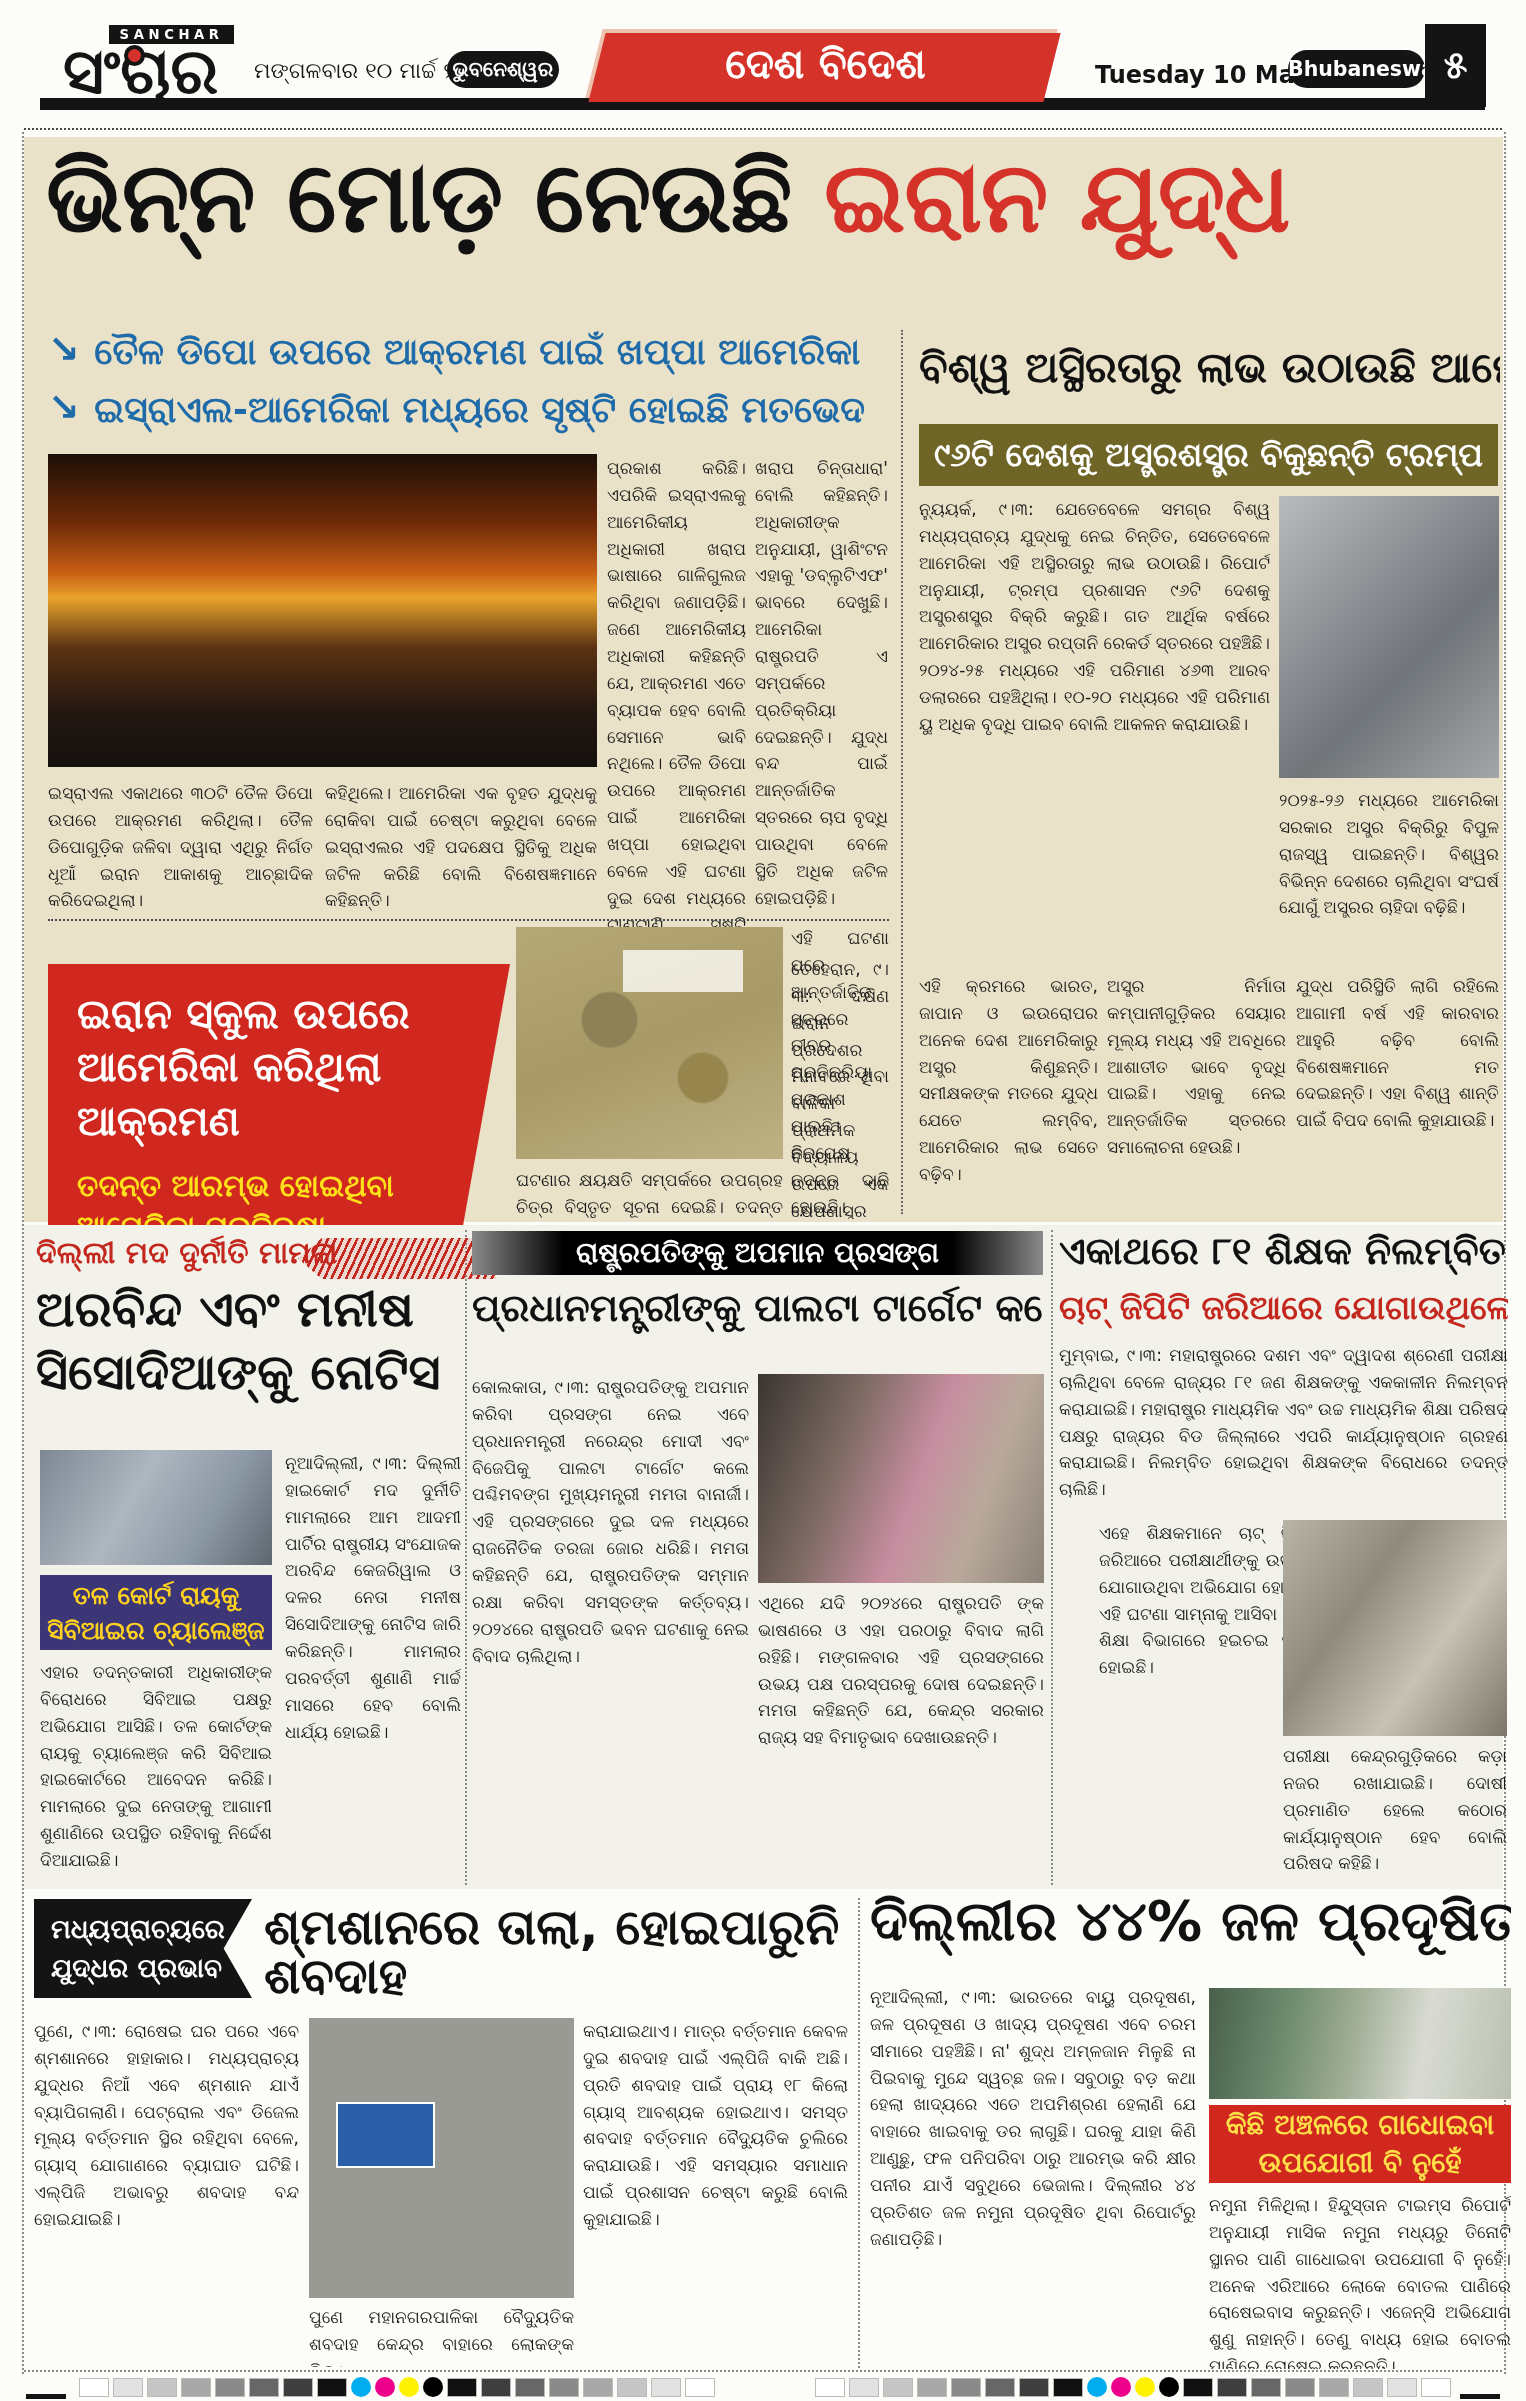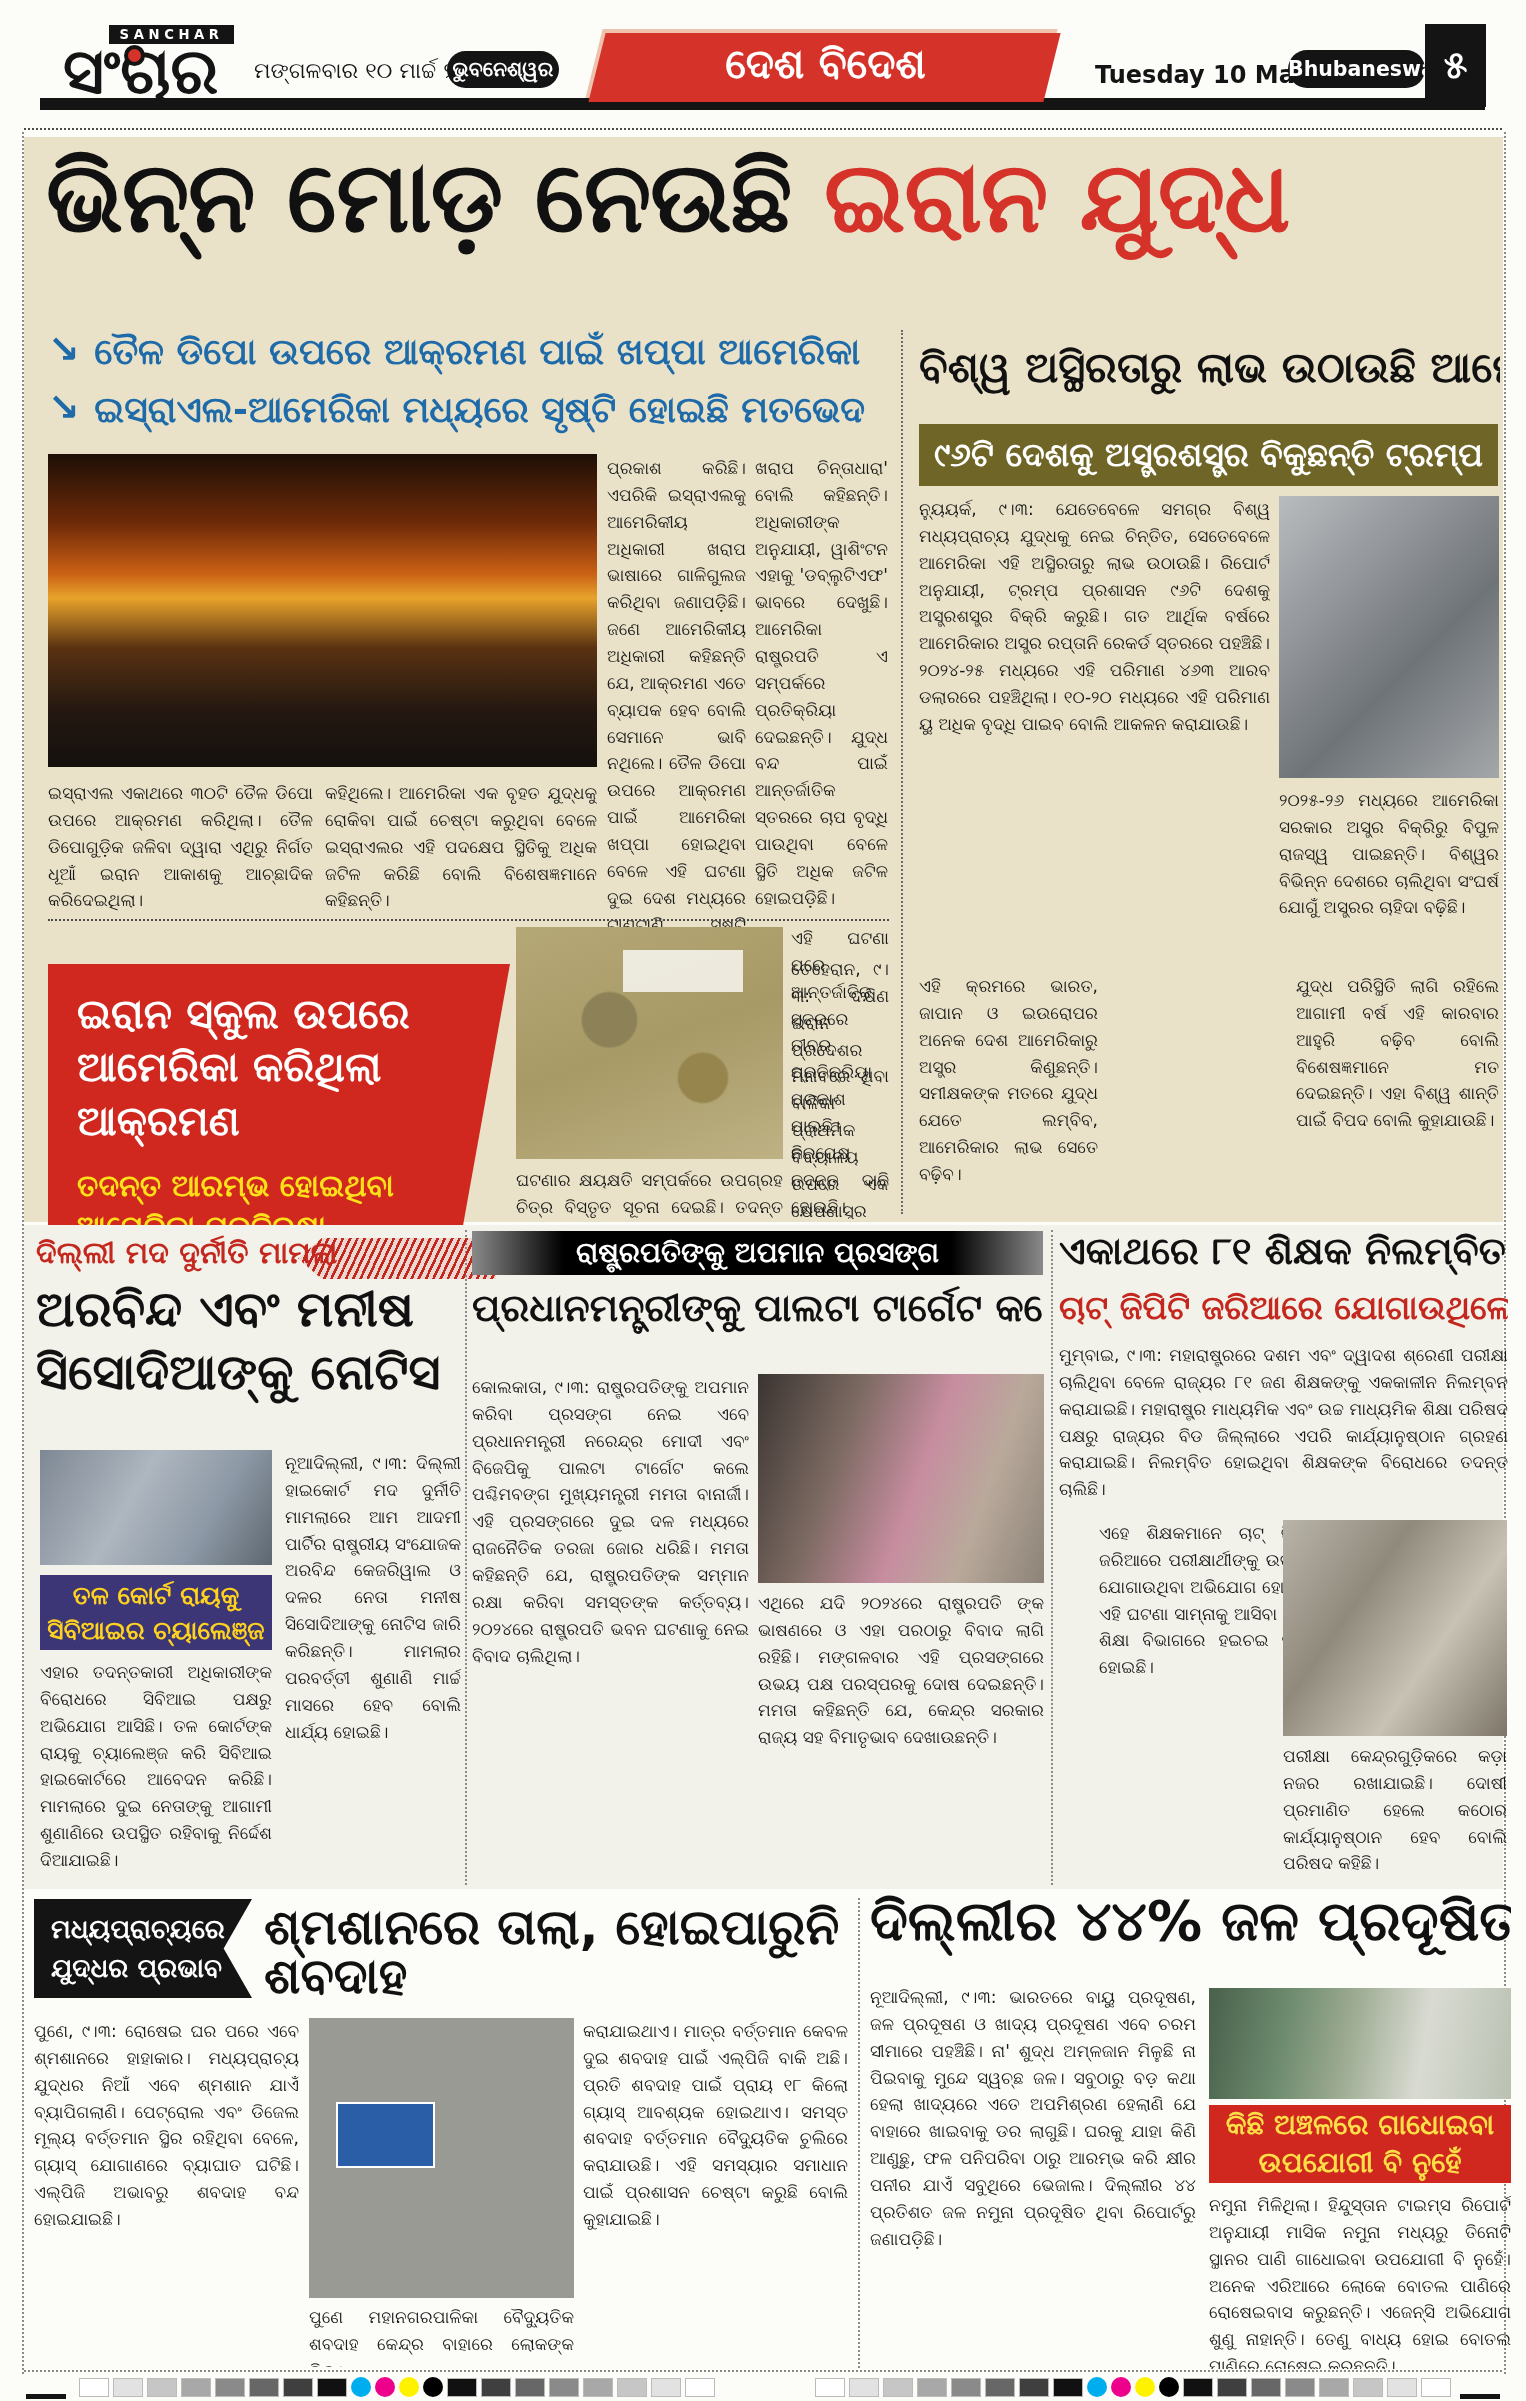--- a/index.html
+++ b/index.html
@@ -198,20 +198,21 @@
   <div class="abs body-text" style="left:277px;top:956px;width:0;height:0;"></div>
 
   <div class="abs body-text" style="left:516px;top:927px;width:0;height:0;"></div>
 
   <div class="abs side-headline">ବିଶ୍ୱ ଅସ୍ଥିରତାରୁ ଲାଭ ଉଠାଉଛି ଆମେରିକା</div>
   <div class="abs side-banner">୯୬ଟି ଦେଶକୁ ଅସ୍ତ୍ରଶସ୍ତ୍ର ବିକୁଛନ୍ତି ଟ୍ରମ୍ପ</div>
   <div class="abs body-text side-lede">ନ୍ୟୁୟର୍କ, ୯।୩: ଯେତେବେଳେ ସମଗ୍ର ବିଶ୍ୱ ମଧ୍ୟପ୍ରାଚ୍ୟ ଯୁଦ୍ଧକୁ ନେଇ ଚିନ୍ତିତ, ସେତେବେଳେ ଆମେରିକା ଏହି ଅସ୍ଥିରତାରୁ ଲାଭ ଉଠାଉଛି। ରିପୋର୍ଟ ଅନୁଯାୟୀ, ଟ୍ରମ୍ପ ପ୍ରଶାସନ ୯୬ଟି ଦେଶକୁ ଅସ୍ତ୍ରଶସ୍ତ୍ର ବିକ୍ରି କରୁଛି। ଗତ ଆର୍ଥିକ ବର୍ଷରେ ଆମେରିକାର ଅସ୍ତ୍ର ରପ୍ତାନି ରେକର୍ଡ ସ୍ତରରେ ପହଞ୍ଚିଛି। ୨୦୨୪-୨୫ ମଧ୍ୟରେ ଏହି ପରିମାଣ ୪୬୩ ଆରବ ଡଲାରରେ ପହଞ୍ଚିଥିଲା। ୧୦-୨୦ ମଧ୍ୟରେ ଏହି ପରିମାଣ ୟୁ ଅଧିକ ବୃଦ୍ଧି ପାଇବ ବୋଲି ଆକଳନ କରାଯାଉଛି।</div>
   <div class="abs factory-photo photo"></div>
   <div class="abs body-text side-under-photo">୨୦୨୫-୨୬ ମଧ୍ୟରେ ଆମେରିକା ସରକାର ଅସ୍ତ୍ର ବିକ୍ରିରୁ ବିପୁଳ ରାଜସ୍ୱ ପାଇଛନ୍ତି। ବିଶ୍ୱର ବିଭିନ୍ନ ଦେଶରେ ଚାଲିଥିବା ସଂଘର୍ଷ ଯୋଗୁଁ ଅସ୍ତ୍ରର ଚାହିଦା ବଢ଼ିଛି।</div>
   <div class="abs body-text side-col1">ଏହି କ୍ରମରେ ଭାରତ, ଜାପାନ ଓ ଇଉରୋପର ଅନେକ ଦେଶ ଆମେରିକାରୁ ଅସ୍ତ୍ର କିଣୁଛନ୍ତି। ସମୀକ୍ଷକଙ୍କ ମତରେ ଯୁଦ୍ଧ ଯେତେ ଲମ୍ବିବ, ଆମେରିକାର ଲାଭ ସେତେ ବଢ଼ିବ।</div>
+  <div class="abs body-text side-col2">ଅସ୍ତ୍ର ନିର୍ମାତା କମ୍ପାନୀଗୁଡ଼ିକର ସେୟାର ମୂଲ୍ୟ ମଧ୍ୟ ଏହି ଅବଧିରେ ଆଶାତୀତ ଭାବେ ବୃଦ୍ଧି ପାଇଛି। ଏହାକୁ ନେଇ ଆନ୍ତର୍ଜାତିକ ସ୍ତରରେ ସମାଲୋଚନା ହେଉଛି।</div>
   <div class="abs body-text side-col3">ଯୁଦ୍ଧ ପରିସ୍ଥିତି ଲାଗି ରହିଲେ ଆଗାମୀ ବର୍ଷ ଏହି କାରବାର ଆହୁରି ବଢ଼ିବ ବୋଲି ବିଶେଷଜ୍ଞମାନେ ମତ ଦେଇଛନ୍ତି। ଏହା ବିଶ୍ୱ ଶାନ୍ତି ପାଇଁ ବିପଦ ବୋଲି କୁହାଯାଉଛି।</div>
   <div class="abs body-text" style="left:919px;top:973px;width:0;height:0;"></div>
 
   <div class="abs body-text" style="left:277px;top:1222px;width:0;height:0;"></div>
   <div class="abs body-text" style="left:48px;top:1320px;width:0;height:0;"></div>
   <div class="abs body-text" style="left:516px;top:1222px;width:0;height:0;"></div>
   <div class="abs body-text" style="left:791px;top:927px;width:98px;height:0;"></div>
   <div class="abs body-text" style="left:48px;top:956px;width:0;height:0;"></div>
   <div class="abs body-text" style="left:325px;top:927px;width:0;height:0;"></div>
   <div class="abs body-text" style="left:1296px;top:787px;width:0;height:0;"></div>

